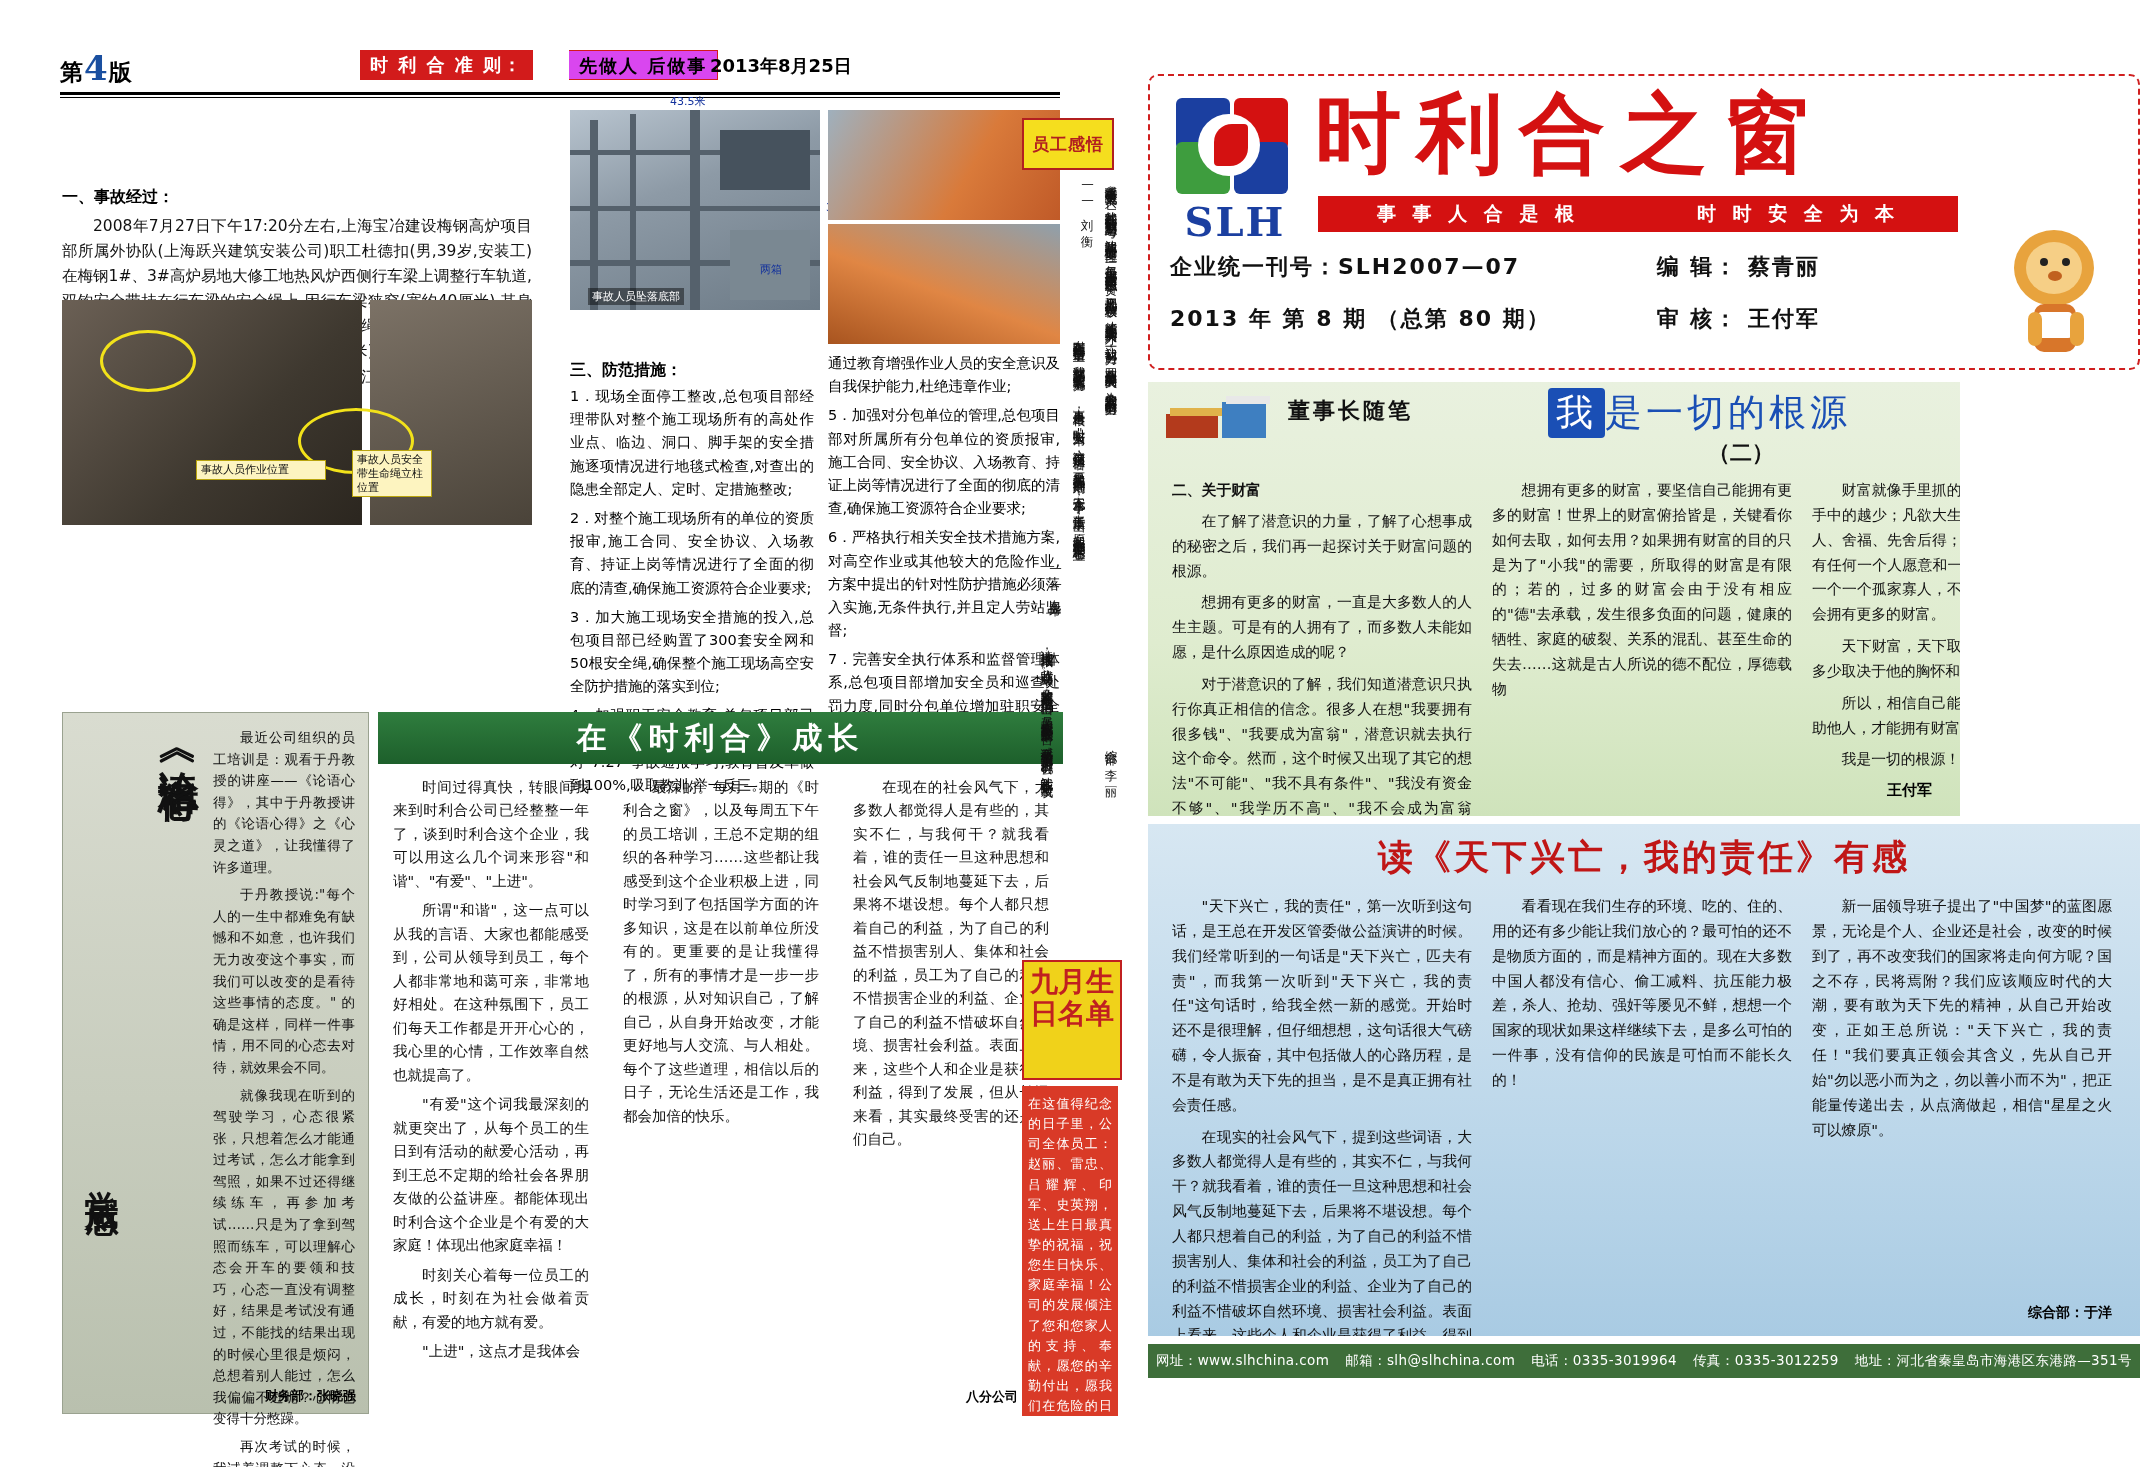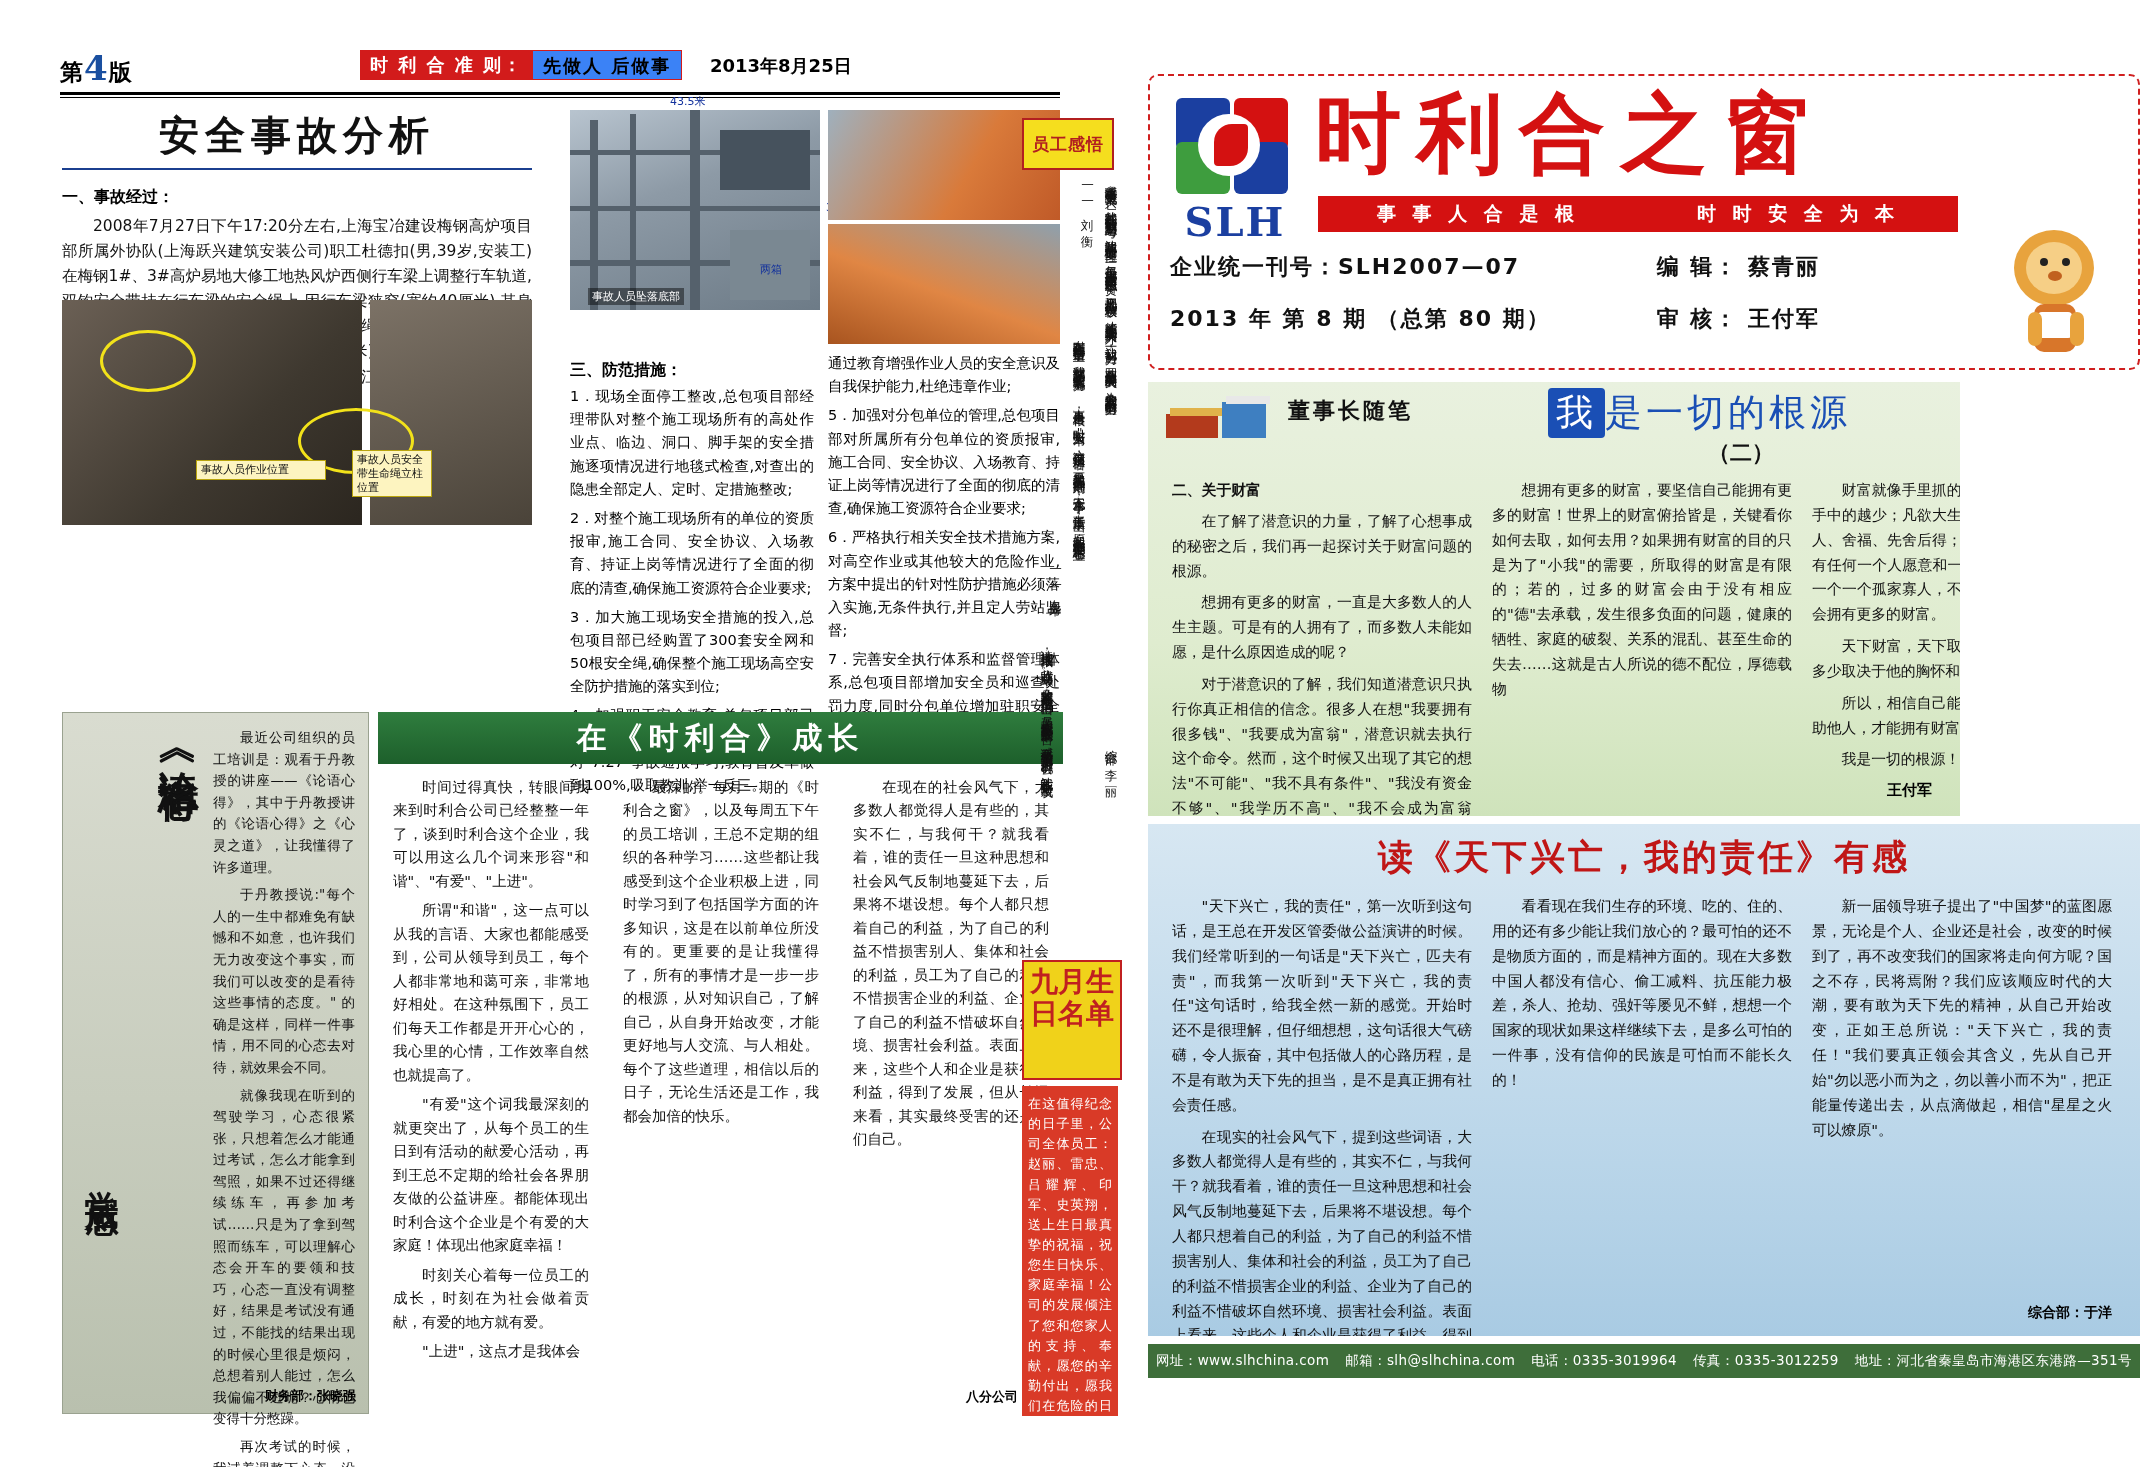--- a/index.html
+++ b/index.html
@@ -6,21 +6,21 @@
   body{font-family:"DejaVu Sans","Liberation Sans",sans-serif;}
   .page{position:relative;width:2148px;height:1467px;background:#ffffff;overflow:hidden;}
 
   
   .left-page{position:absolute;left:0;top:0;width:1118px;height:1467px;background:#fff;}
   .lp-head{position:absolute;left:60px;top:48px;width:1000px;height:42px;}
   .pg-num{position:absolute;left:0;top:0;font-size:23px;color:#000;font-family:"DejaVu Serif","Liberation Serif",serif;font-weight:bold;letter-spacing:1px;}
   .pg-num b{font-size:34px;color:#1a4fa0;}
   .motto{position:absolute;left:300px;top:2px;height:30px;display:flex;align-items:stretch;}
   .motto .m1{background:#d21b1b;color:#fff;font-size:18px;font-weight:bold;padding:3px 10px;letter-spacing:2px;}
-  .motto .m2{background:#3b82f6;color:#000;font-size:18px;font-weight:bold;padding:3px 10px;letter-spacing:2px;border:1px solid #d21b1b;border-left:none;}
+  .motto .m2{background:#d946ef;color:#000;font-size:18px;font-weight:bold;padding:3px 10px;letter-spacing:2px;border:1px solid #d21b1b;border-left:none;margin-left:36px;}
   .lp-date{position:absolute;left:650px;top:6px;font-size:18px;font-weight:bold;color:#000;}
   .rule-top{position:absolute;left:60px;top:92px;width:1000px;height:3px;background:#000;}
   .rule-top2{position:absolute;left:60px;top:97px;width:1000px;height:1px;background:#000;}
   .title-safety{position:absolute;left:62px;top:108px;width:470px;height:60px;border-bottom:2px solid #1b3f8f;}
   .title-safety .t{font-size:40px;font-weight:bold;letter-spacing:6px;color:#111;text-align:center;font-family:"DejaVu Serif","Liberation Serif",serif;}
 
   .sec-h{font-size:16px;font-weight:bold;color:#000;margin:8px 0 4px;}
   .body-cn{font-size:15.5px;line-height:1.62;color:#111;text-align:justify;text-justify:inter-ideograph;}
   .col-a{position:absolute;left:62px;top:176px;width:470px;}
   .col-a p{margin:0 0 6px;text-indent:2em;}
@@ -110,23 +110,20 @@
       </div>
       <div class="motto">
         <div class="m1">时 利 合 准 则：</div>
         <div class="m2">先做人  后做事</div>
       </div>
       <div class="lp-date">2013年8月25日</div>
     </div>
     <div class="rule-top"></div>
     <div class="rule-top2"></div>
 
-    <div class="title-safety">
-      <div class="t">安全事故分析</div>
-    </div>
 
     <div class="col-a body-cn">
       <div class="sec-h">一、事故经过：</div>
       <p>2008年7月27日下午17:20分左右,上海宝冶建设梅钢高炉项目部所属外协队(上海跃兴建筑安装公司)职工杜德扣(男,39岁,安装工)在梅钢1#、3#高炉易地大修工地热风炉西侧行车梁上调整行车轨道,双钩安全带挂在行车梁的安全绳上,因行车梁狭窄(宽约40厘米),其身体失衡不慎滑倒,安全带的下坠力将固定安全绳的立桩与行车梁侧边焊接点(2处)拉脱,导致其从行车梁上约(43.5米)处坠落至下方防雨棚顶(4.4米)处,坠落高度约为39.1米,送至南京市江宁区人民医院抢救无效死亡。</p>
       <div class="sec-h">二、事故现场：</div>
     </div>
 
     <div class="photo ph-struct">
       <div class="beam" style="left:20px;top:10px;width:8px;height:190px;"></div>
       <div class="beam" style="left:60px;top:4px;width:6px;height:196px;"></div>

